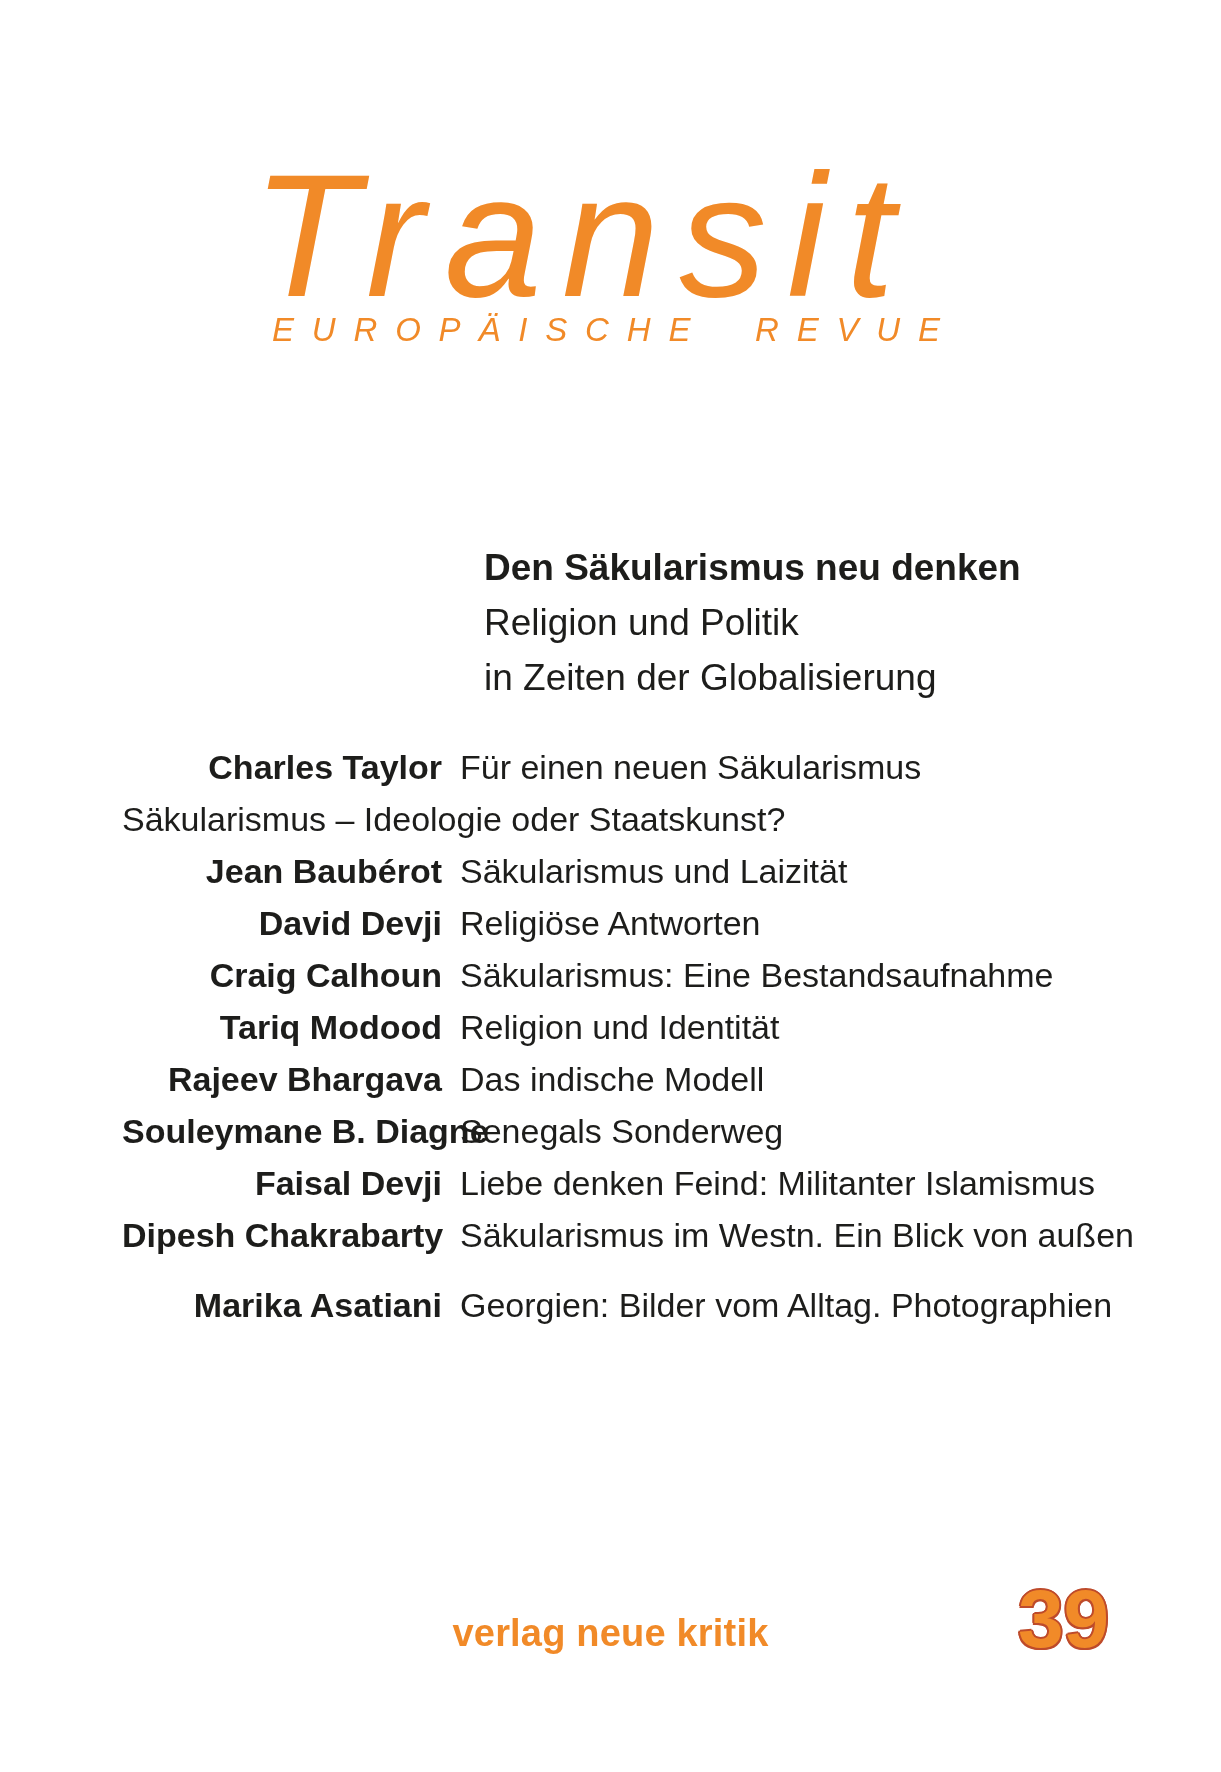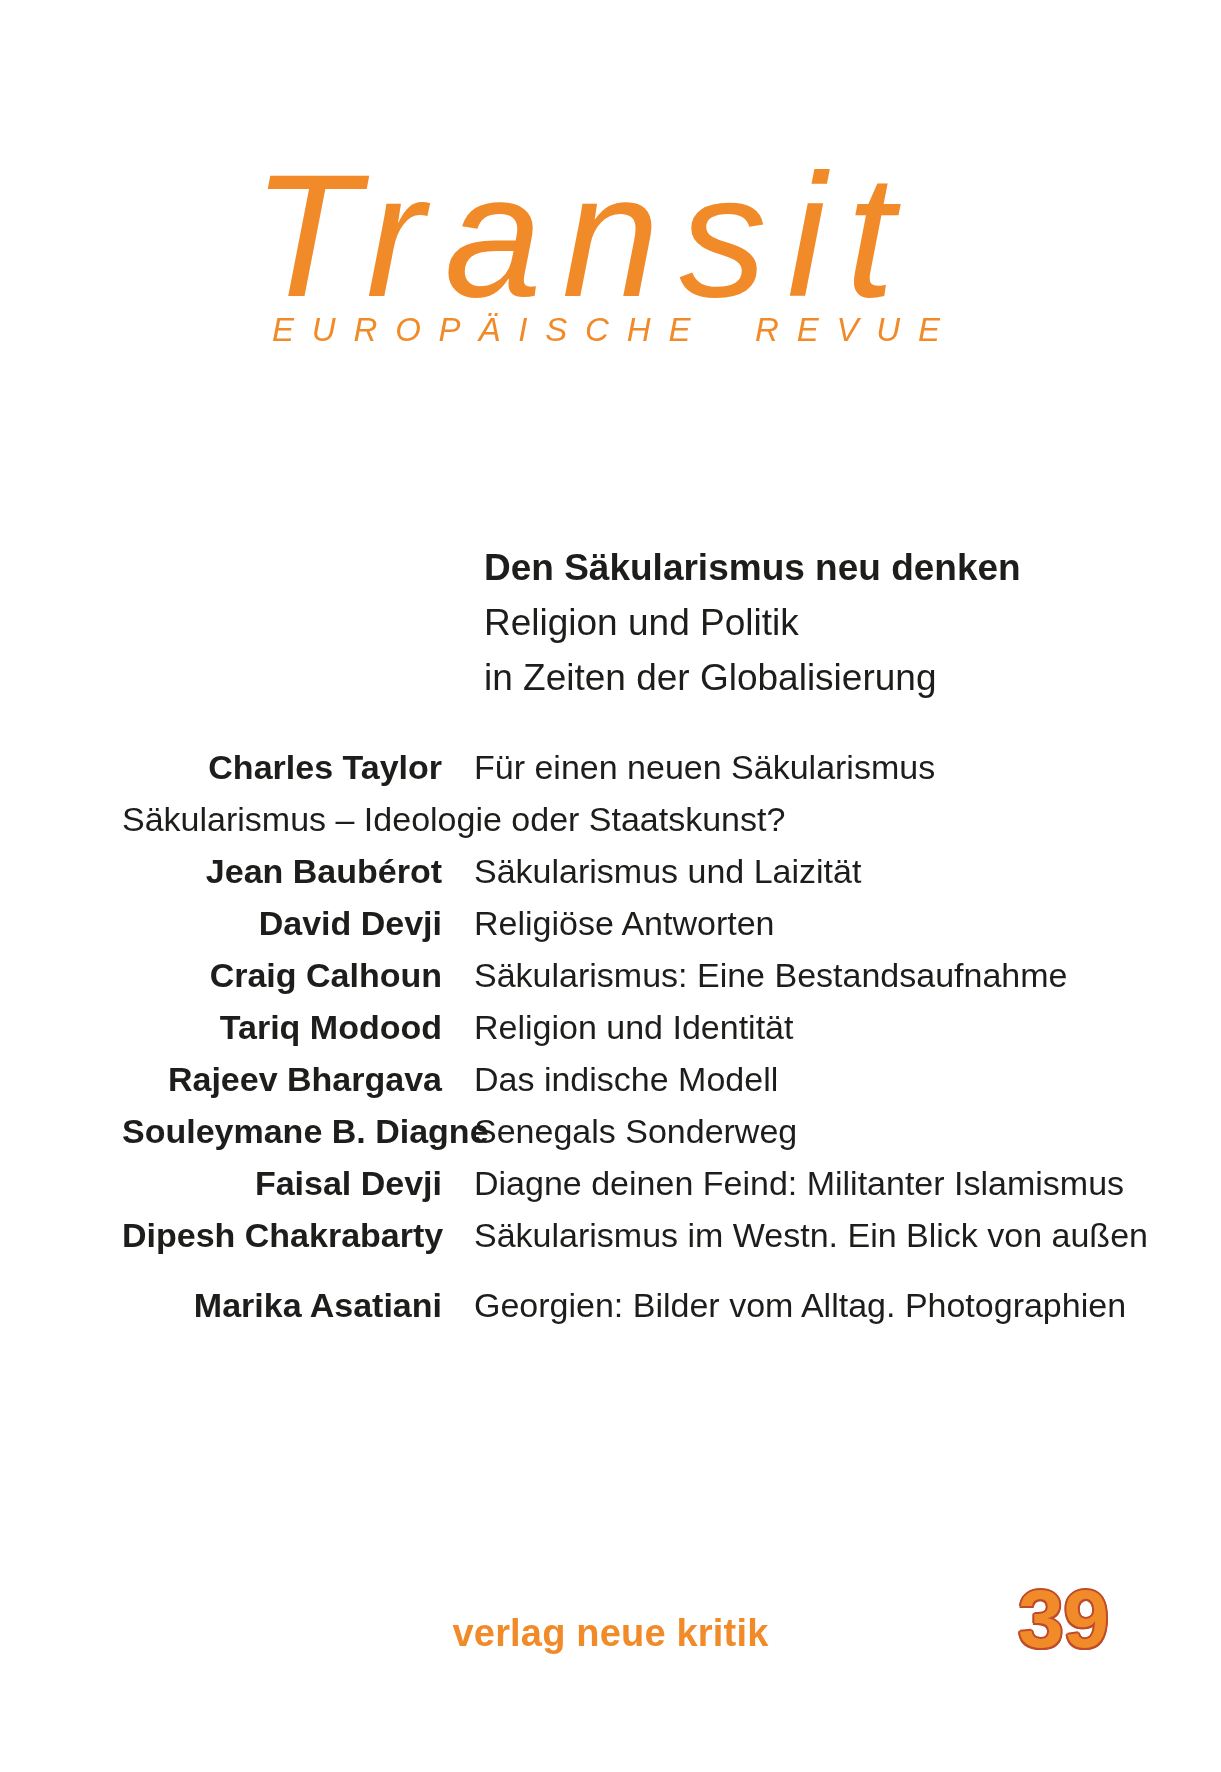--- a/index.html
+++ b/index.html
@@ -45,21 +45,21 @@
   .toc-head{
     padding-left:362px; 
     font-size:37px;line-height:55px;
     white-space:nowrap;
   }
   .toc-head .head-main{font-weight:bold;}
   .toc-body{margin-top:36px;}
   .toc-row{
     display:grid;
     grid-template-columns:320px auto;
-    column-gap:32px;
+    column-gap:18px;
     line-height:52px;
     white-space:nowrap;
   }
   .toc-row.separated{margin-top:18px;}
   .toc-author{
     text-align:right;font-weight:bold;font-size:34px;
   }
   .toc-title{
     text-align:left;font-weight:normal;font-size:34px;
   }
@@ -134,21 +134,21 @@
     <div class="toc-title">Das indische Modell</div>
   </div>
 
   <div class="toc-row">
     <div class="toc-author">Souleymane B. Diagne</div>
     <div class="toc-title">Senegals Sonderweg</div>
   </div>
 
   <div class="toc-row">
     <div class="toc-author">Faisal Devji</div>
-    <div class="toc-title">Diagne deinen Feind: Militanter Islamismus</div>
+    <div class="toc-title">Liebe denken Feind: Militanter Islamismus</div>
   </div>
 
   <div class="toc-row">
     <div class="toc-author">Dipesh Chakrabarty</div>
     <div class="toc-title">Säkularismus im Westn. Ein Blick von außen</div>
   </div>
 
   <div class="toc-row separated">
     <div class="toc-author">Marika Asatiani</div>
     <div class="toc-title">Georgien: Bilder vom Alltag. Photographien</div>

